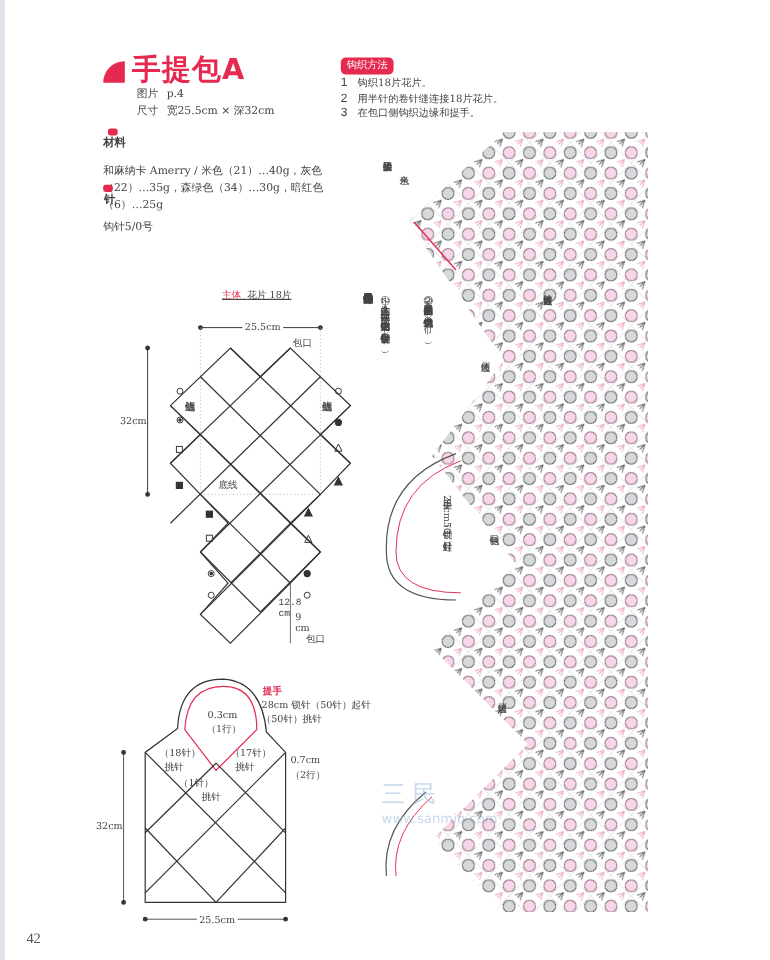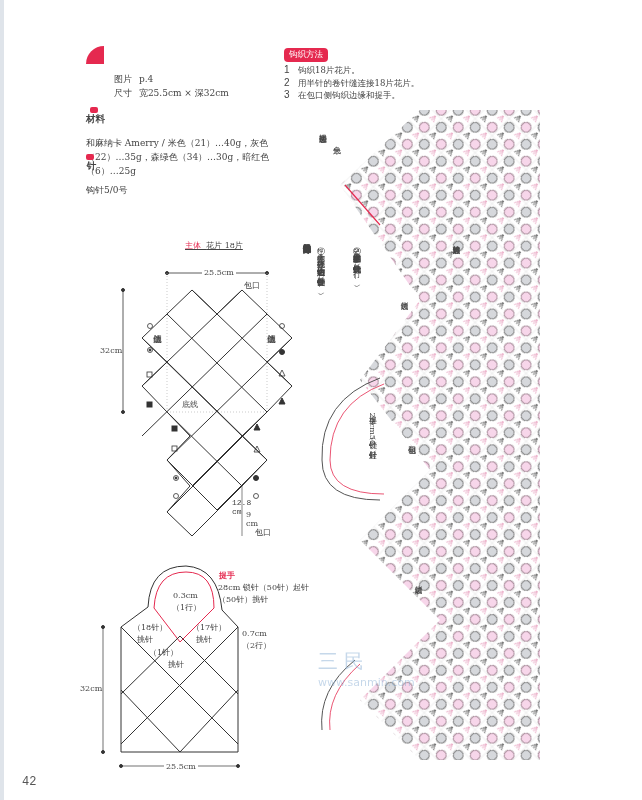--- a/index.html
+++ b/index.html
@@ -12,32 +12,33 @@
   .meta .k{display:inline-block;width:22px;}
   .sec-head{position:absolute;left:86px;font-size:9.5px;font-weight:bold;color:#444;display:flex;align-items:center;flex-direction:column;}
   .sec-head .dot{width:8px;height:6px;background:#e5294f;border-radius:2px;margin-right:3px;}
   .para{position:absolute;left:86px;width:200px;font-size:9px;line-height:14px;color:#444;margin-top:16px;}
   .method-badge{position:absolute;left:284px;top:48px;background:#e5294f;color:#fff;font-family:"DejaVu Sans","Liberation Sans",sans-serif;font-size:8.5px;padding:1px 5px;border-radius:4px;}
   .steps{position:absolute;left:284px;top:64px;font-size:8.5px;line-height:12.5px;color:#444;}
   .steps .n{font-family:"Liberation Sans",sans-serif;font-size:10px;display:inline-block;width:14px;}
   .lbl{position:absolute;font-size:8px;color:#444;white-space:nowrap;}
   .pink{color:#e5294f;}
   .vert{writing-mode:vertical-rl;font-size:8.5px;line-height:12px;color:#444;position:absolute;}
-  .pageno{position:absolute;left:22px;top:775px;font-family:Liberation Mono, monospace;font-size:12px;color:#555;}
+  .pageno{position:absolute;left:22px;top:775px;font-family:Liberation Serif, serif;font-size:12px;color:#555;}
   .wm-text{position:absolute;left:318px;top:648px;font-family:"DejaVu Sans",sans-serif;font-size:20px;color:#8fb2d6;opacity:.5;letter-spacing:6px;}
   .wm-url{position:absolute;left:318px;top:676px;font-family:"DejaVu Sans",sans-serif;font-size:11px;color:#8fb2d6;opacity:.5;}
   svg{position:absolute;left:0;top:0;}
 </style>
 </head>
 <body>
 
 <div class="leftbar"></div>
 
 <div class="title-wrap">
   <div class="title-mark"></div>
+  <div class="title">手提包A</div>
 </div>
 
 <div class="meta" style="top:72px;">
   <span class="k">图片</span>
   <span>p.4</span>
 </div>
 <div class="meta" style="top:86px;">
   <span class="k">尺寸</span>
   <span>宽25.5cm × 深32cm</span>
 </div>

